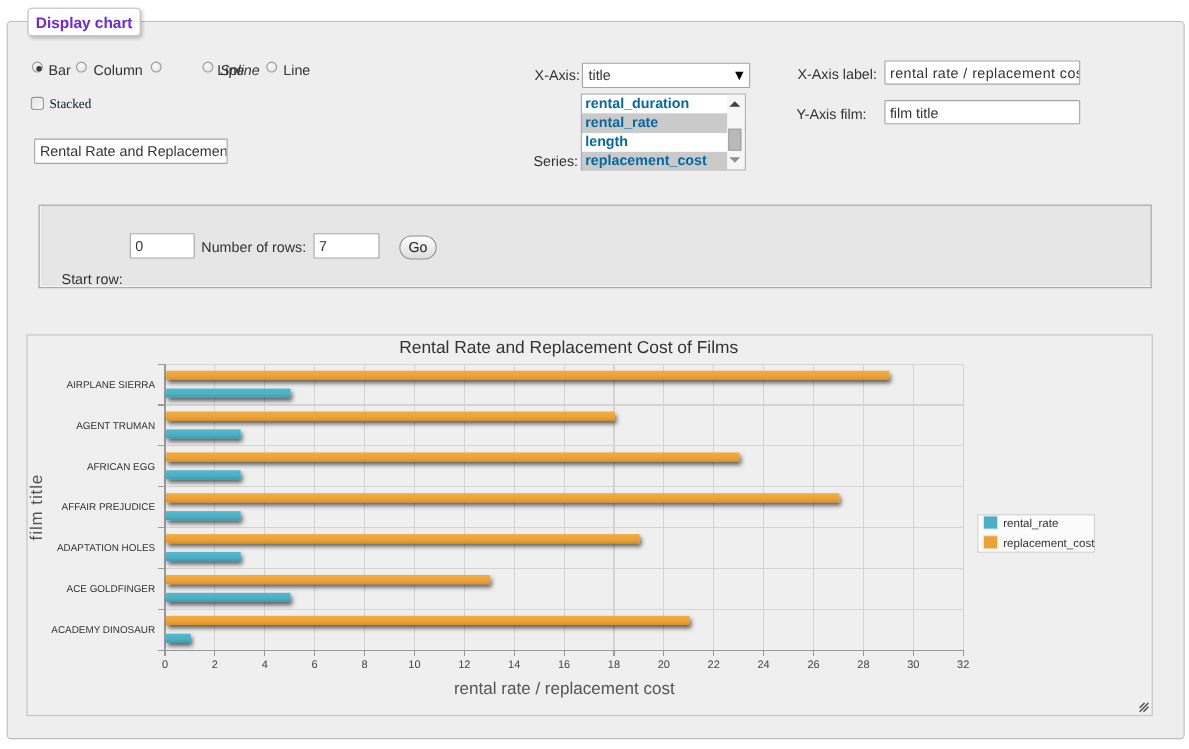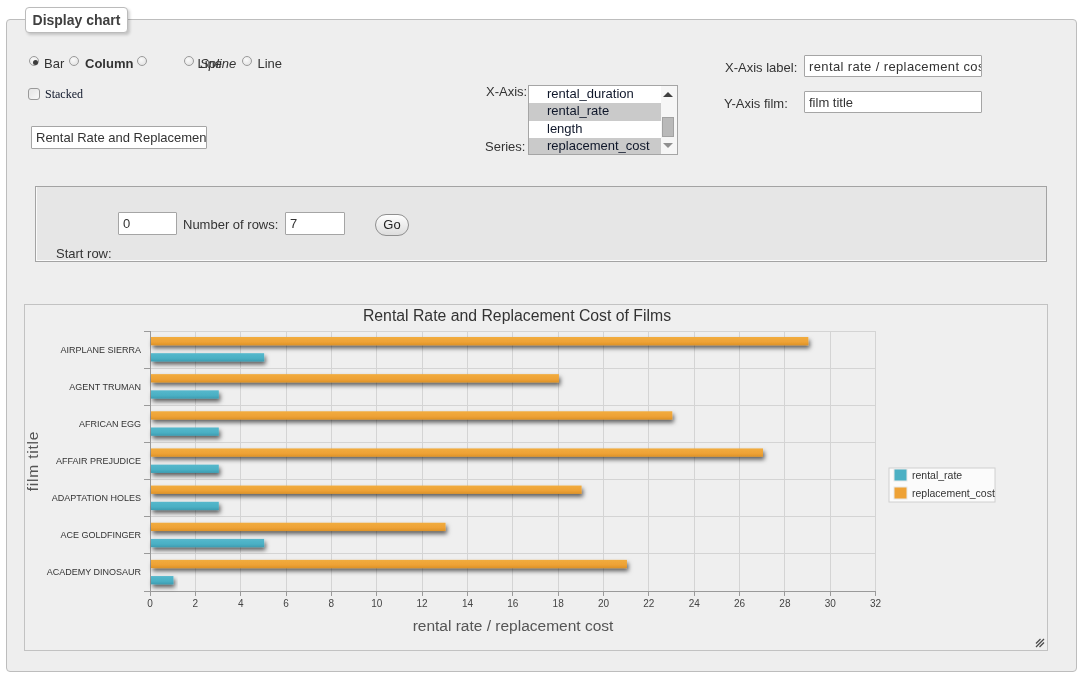--- a/index.html
+++ b/index.html
@@ -4,66 +4,67 @@
 <style>
   html,body{margin:0;padding:0;background:#fff;}
   *{box-sizing:border-box;}
   #page{position:relative;width:1081px;height:681px;background:#fff;
         font-family:"Liberation Sans",sans-serif;font-size:13px;color:#333;overflow:hidden;}
   .abs{position:absolute;}
   #fieldset{left:6px;top:19px;width:1071px;height:653px;background:#eeeeee;
             border:1px solid #bdbdbd;border-radius:4px;}
   #legendbox{left:25px;top:7px;width:103px;height:26px;background:#fff;
              border:1px solid #bbb;border-radius:4px;box-shadow:2px 2px 3px rgba(0,0,0,0.18);
-             font-weight:bold;font-size:14px;color:#404040;line-height:24px;text-align:center;}
+             font-weight:bold;font-size:14px;color:#6d28d9;line-height:24px;text-align:center;}
   .radio{width:10px;height:10px;border-radius:50%;border:1px solid #9a9a9a;
          background:radial-gradient(circle at 40% 35%, #fafafa, #dedede);}
   .radio.sel::after{content:"";position:absolute;left:2.5px;top:2.5px;width:5px;height:5px;
          border-radius:50%;background:#3c3c3c;}
   .cklabel{font-size:12px;color:#0f172a;font-family:Liberation Serif, serif;}
   input.txt{border:1px solid #a5a5a5;border-radius:1px;background:#fff;color:#333;
             font-family:"Liberation Sans",sans-serif;font-size:13px;padding:0 0 0 4px;margin:0;}
   #toolbar{left:35px;top:186px;width:1012px;height:76px;background:#e6e6e6;
            border:1px solid #a3a3a3;box-shadow:inset 1px -1px 0 #fafafa;}
-  #gobtn{left:375px;top:214px;width:34px;height:22px;border:1px solid #8f8f8f;border-radius:11px;
+  #gobtn{left:363px;top:214px;width:34px;height:22px;border:1px solid #8f8f8f;border-radius:11px;
          background:linear-gradient(#fefefe,#ddd);text-align:center;line-height:20px;
          font-size:13px;color:#222;}
   #chartbox{left:24px;top:304px;width:1024px;height:347px;background:#efefef;
             border:1px solid #c2c2c2;}
   #selectbox{left:529px;top:57px;width:153px;height:23px;background:#fff;border:1px solid #a5a5a5;
              border-radius:1px;line-height:21px;padding-left:5px;color:#333;}
   #listbox{left:528px;top:85px;width:150px;height:70px;background:#fff;border:1px solid #a5a5a5;overflow:hidden;}
-  .opt{height:17.4px;line-height:16.6px;padding-left:18px;font-size:13px;color:#0f172a;white-space:nowrap;}
+  .opt{height:17.4px;line-height:16.6px;padding-left:3px;font-size:13px;color:#0369a1;white-space:nowrap;font-weight:bold;}
   .opt.sel{background:#cacaca;}
   #sbar{position:absolute;right:0;top:0;width:16px;height:68px;background:#f6f6f6;}
   .lbl{color:#333;}
 </style>
 </head>
 <body>
 <div id="page">
   <div class="abs" id="fieldset"></div>
   <div class="abs" id="legendbox">Display chart</div>
 
   <div class="abs radio sel" style="left:29px;top:56px;"></div>
   <div class="abs" style="left:44px;top:56px;">Bar</div>
   <div class="abs radio" style="left:69px;top:56px;"></div>
-  <div class="abs" style="left:85px;top:56px;font-weight:bold;">Column</div>
+  <div class="abs" style="left:85px;top:56px;">Column</div>
   <div class="abs radio" style="left:137px;top:56px;"></div>
   <div class="abs" style="left:153.5px;top:56px;padding-left:44px;">Line</div>
   <div class="abs radio" style="left:183.5px;top:56px;"></div>
   <div class="abs" style="left:200px;top:56px;font-style:italic;">Spline</div>
   <div class="abs radio" style="left:241.5px;top:56px;"></div>
   <div class="abs" style="left:257.5px;top:56px;">Line</div>
 
   <div class="abs" style="left:28px;top:87.5px;width:12px;height:12px;border:1px solid #999;background:linear-gradient(135deg,#e9e9e9 30%,#f9f9f9);border-radius:3px;"></div>
   <div class="abs cklabel" style="left:45px;top:87px;">Stacked</div>
 
   <input class="abs txt" style="left: 31px; top: 126px; width: 176px; height: 23px;" value="Rental Rate and Replacement Cost of Films">
 
-  <div class="abs lbl" style="left:486px;top:61px;margin-top:23px;">X-Axis:</div>
+  <div class="abs lbl" style="left:486px;top:61px;">X-Axis:</div>
+  <div class="abs" id="selectbox">title<span style="position:absolute;right:2.5px;top:-0.5px;font-size:13px;color:#000;">▼</span></div>
 
   <div class="abs" id="listbox">
     <div class="opt">rental_duration</div>
     <div class="opt sel">rental_rate</div>
     <div class="opt">length</div>
     <div class="opt sel">replacement_cost</div>
     <div id="sbar">
       <div style="position:absolute;left:2px;top:6px;width:0;height:0;border-left:5px solid transparent;border-right:5px solid transparent;border-bottom:5.5px solid #404040;"></div>
       <div style="position:absolute;left:1px;top:31px;width:12px;height:20px;background:#b9b9b9;border:1px solid #a2a2a2;"></div>
       <div style="position:absolute;left:2px;top:57px;width:0;height:0;border-left:5px solid transparent;border-right:5px solid transparent;border-top:5.5px solid #8f8f8f;"></div>

